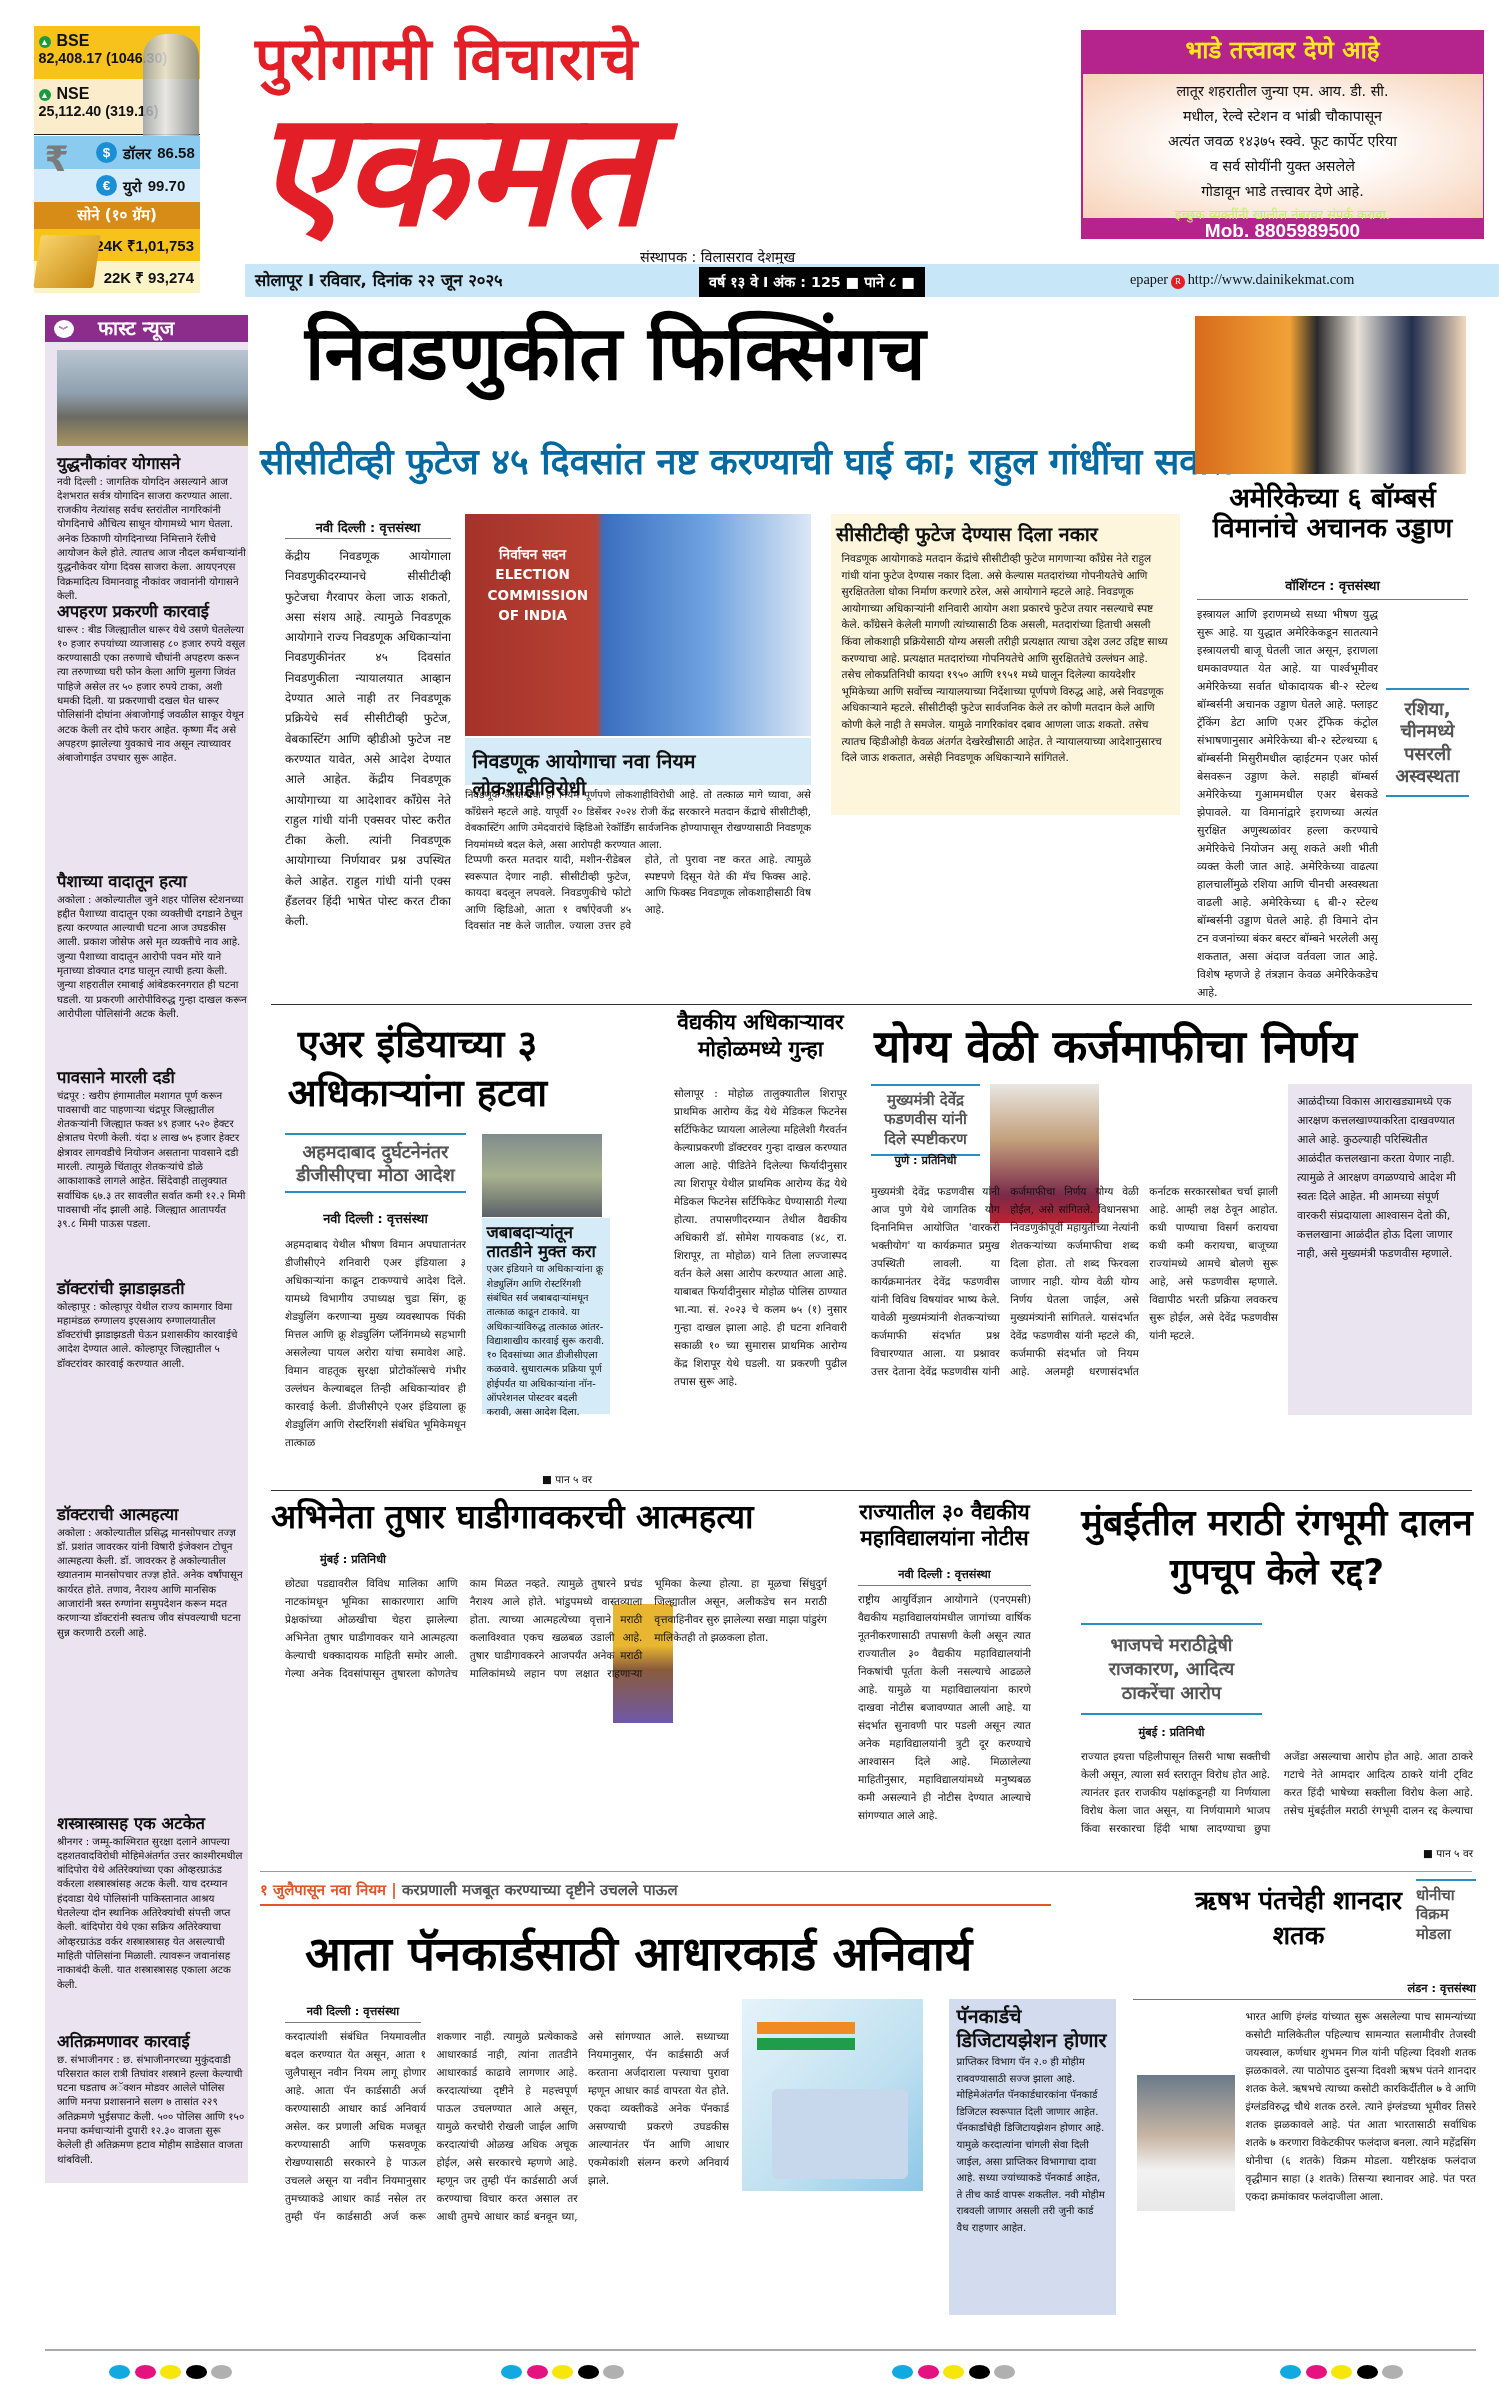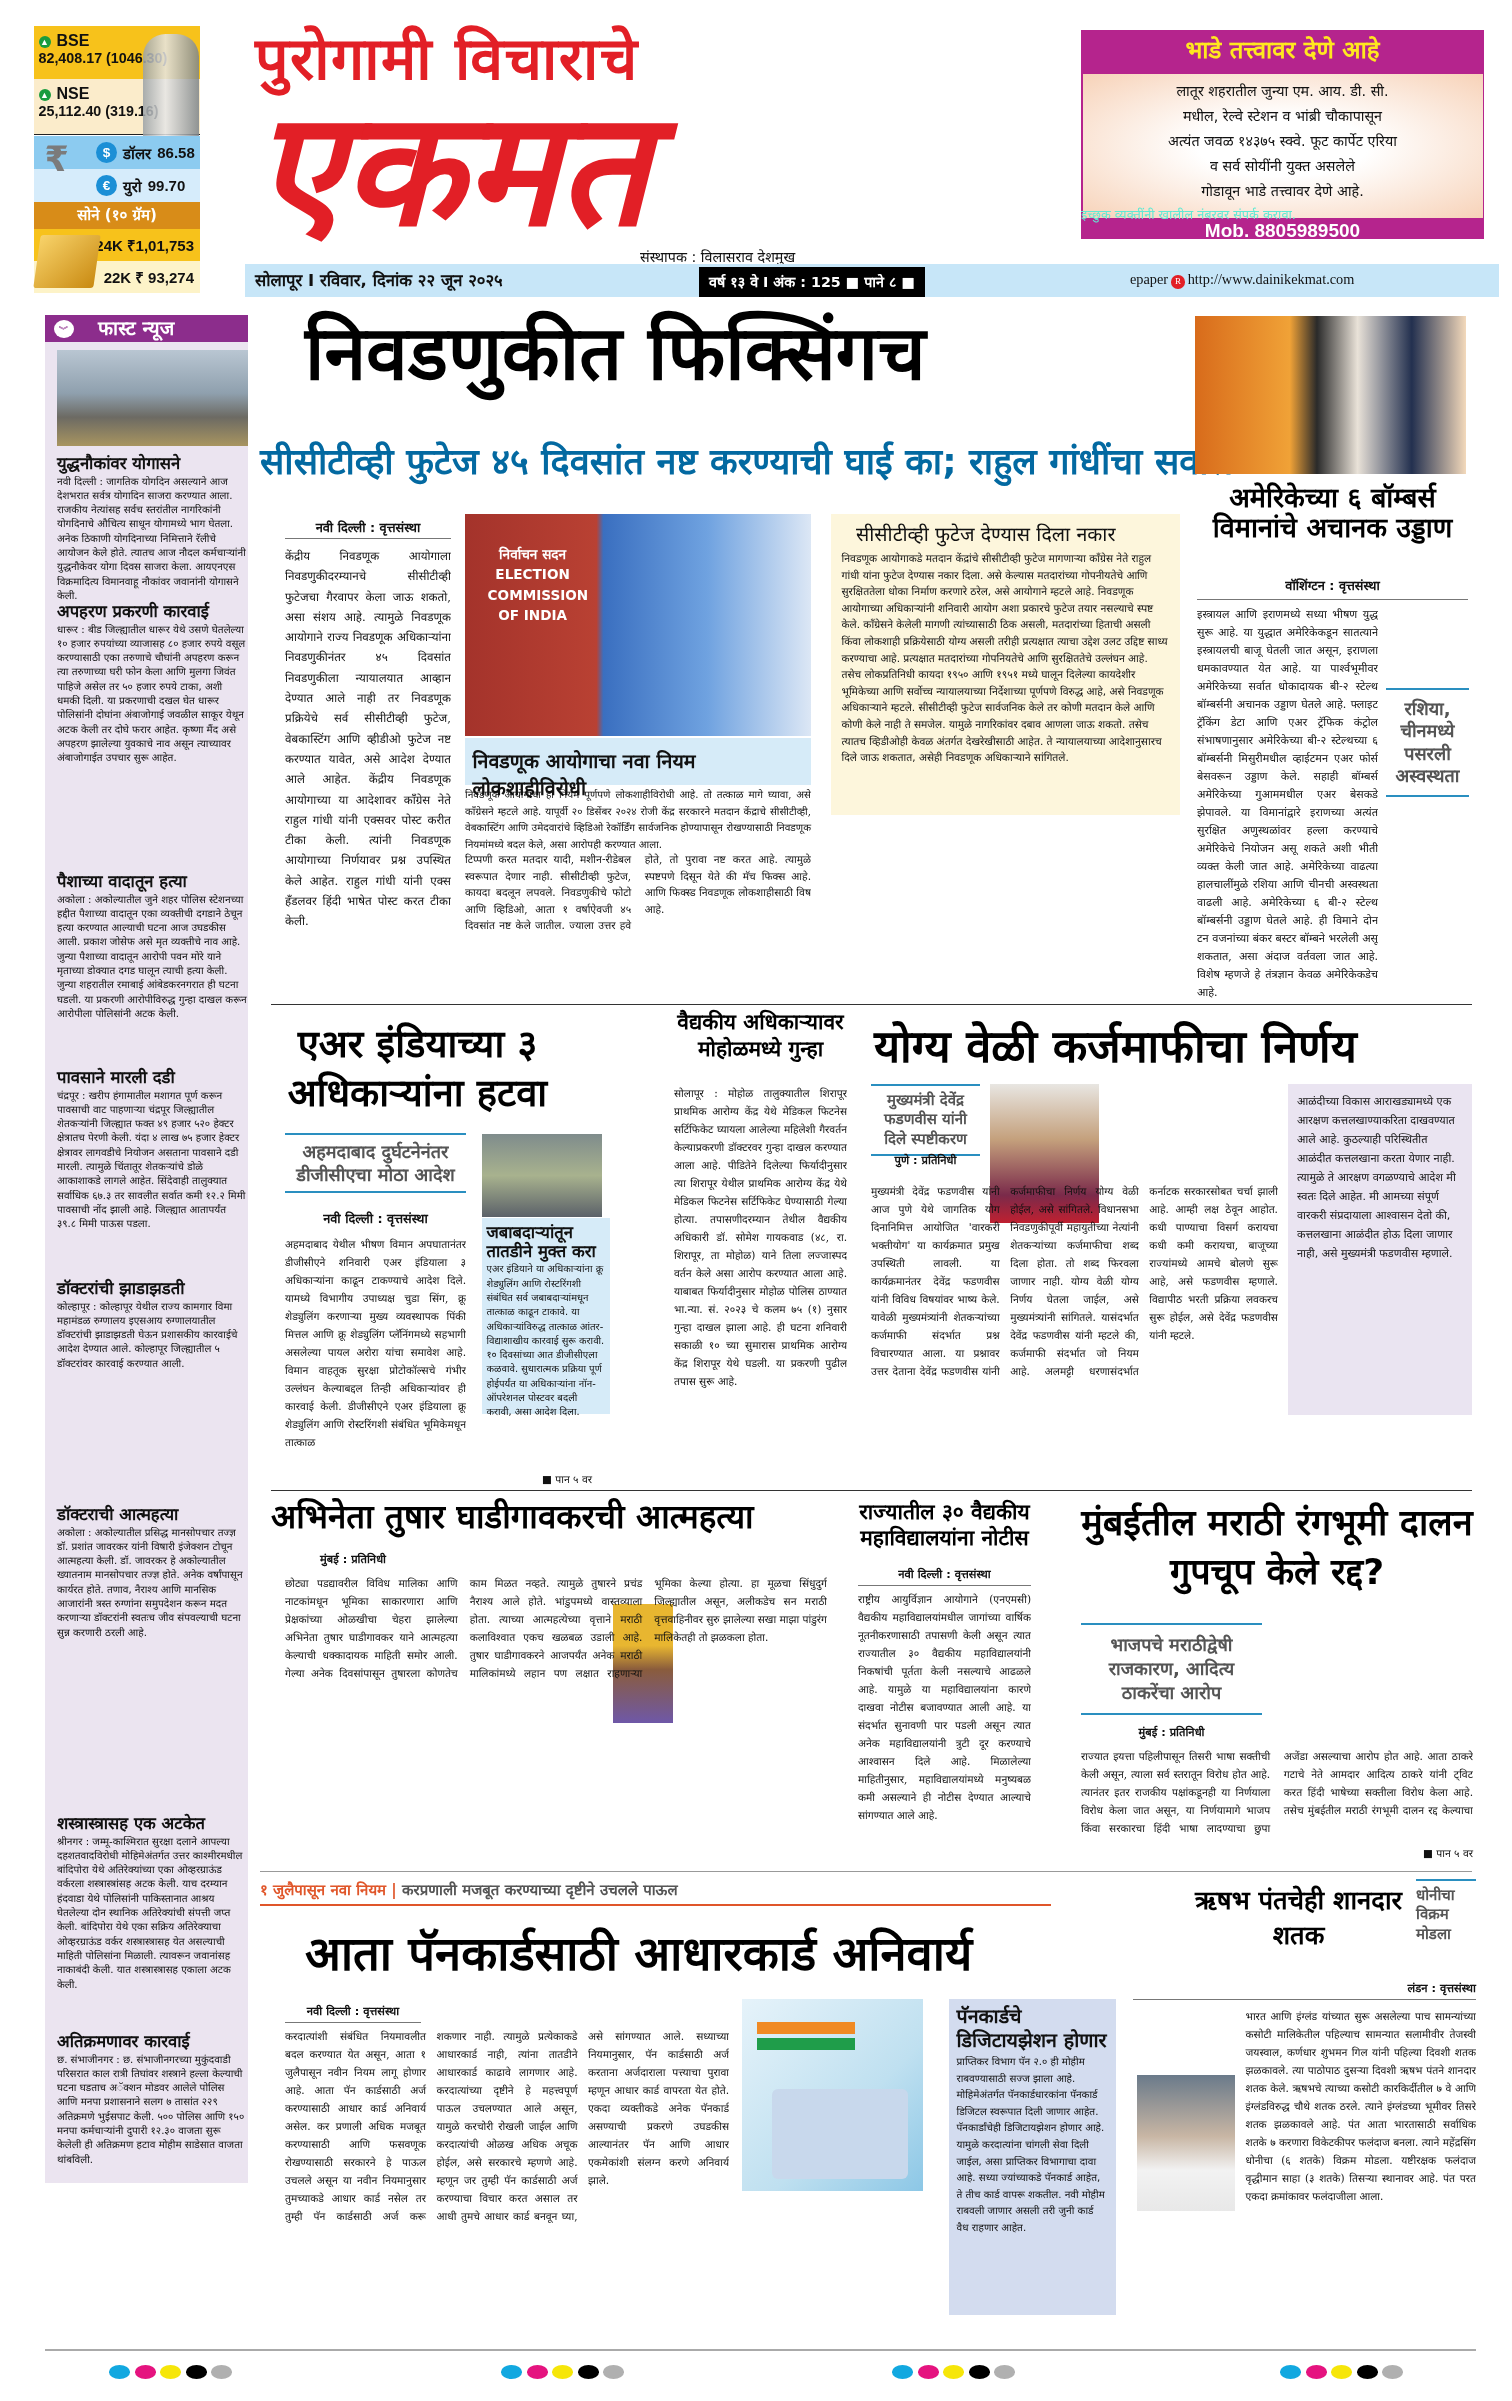--- a/index.html
+++ b/index.html
@@ -27,21 +27,21 @@
 .logo{left:255px;top:90px;width:392px;font-size:158px;color:#e21f26;font-weight:bold;line-height:1;font-style:italic}
 .founder{left:640px;top:247px;font-size:14.3px}
 .dateline-bar{left:245px;top:264px;width:1254px;height:33px;background:#c7e6f8}
 .dateline{left:255px;top:268px;font-size:16.6px;font-weight:bold}
 .issue{left:699px;top:267px;width:226px;height:30px;background:#000;color:#fff;font-size:14.3px;text-align:center;line-height:30px;font-weight:bold}
 .epaper{left:1130px;top:271px;font-size:14.3px;font-family:Liberation Serif, serif}
 .epaper .r{display:inline-block;width:13.6px;height:13.6px;border-radius:50%;background:#e21f26;color:#fff;font-size:9px;text-align:center;line-height:13.6px;margin:0 3px}
 .ad{left:1081px;top:30px;width:403px;height:209px;background:#b5248d}
 .ad-title{left:0;top:0;width:403px;height:41px;color:#ffe81f;font-size:24px;font-weight:bold;text-align:center;line-height:41px}
 .ad-body{left:1.5px;top:44px;width:400px;height:144px;background:radial-gradient(ellipse at center,#fff 30%,#f7d2b8 100%);text-align:center;font-size:14.3px;line-height:25px;padding-top:4.5px}
-.ad-foot{left:0;top:175px;width:403px;text-align:left;color:#5eead4;font-size:12.8px}
+.ad-foot{left:0;top:175px;width:403px;text-align:center;color:#bef264;font-size:12.8px}
 .ad-mob{left:0;top:190px;width:403px;text-align:center;color:#fff;font-size:19px;font-weight:bold;font-family:"Liberation Sans",sans-serif}
 
 .fast{left:45px;top:315px;width:203px;height:1868px;background:#ebe4f0}
 .fast-head{left:0;top:0;width:203px;height:27px;background:#8c2d8c;color:#fff;font-size:19.6px;font-weight:bold;line-height:27px;padding-left:53px}
 .fast-chev{left:9px;top:4.5px;width:19.6px;height:18px;border-radius:50%;background:#fff;color:#8c2d8c;font-size:10.5px;text-align:center;line-height:18px}
 .fast-img{left:12px;top:35px;width:191px;height:96px;background:linear-gradient(180deg,#b9c6d2 0%,#8fa0ae 45%,#6c6a63 70%,#a89560 100%)}
 .fast-item{position:absolute;left:12px;width:190px}
 .fast-item h3{font-size:16.6px;font-weight:bold;line-height:1.15}
 .fast-item p{font-size:10.2px;line-height:14.3px;margin-top:1.5px}
 
@@ -49,21 +49,21 @@
 .main-hl{left:305px;top:316px;font-size:75px}
 .sub-hl{left:260px;top:444px;font-size:36px;color:#0369a1}
 .byline{font-size:12.8px;font-weight:bold;text-align:center}
 .body{font-size:11.7px;line-height:20.3px;text-align:justify;font-family:"DejaVu Serif",serif}
 .rule{height:0;border-top:1.5px solid #777}
 .photo{background:#999;overflow:hidden}
 .ec-photo{left:465px;top:514px;width:346px;height:222px;background:linear-gradient(90deg,#a4332b 0%,#b94133 38%,#3a6fc0 40%,#6fa2e0 70%,#dce7f5 100%)}
 .ec-caption{left:465px;top:738px;width:346px;height:47px;background:#d6ebf8}
 .ec-caption h4{font-size:19.6px;font-weight:bold;padding:9px 7.5px}
 .cctv-box{left:831px;top:514px;width:349px;height:301px;background:#fdf6dc}
-.cctv-box h4{font-size:19.6px;font-weight:normal;padding:6px 25px 3px}
+.cctv-box h4{font-size:19.6px;font-weight:bold;padding:6px 5px 3px}
 .cctv-box p{font-size:10.5px;line-height:16.6px;padding:0 10.5px}
 .iran-photo{left:1195px;top:316px;width:271px;height:158px;background:linear-gradient(90deg,#d86b1b 0%,#f0a237 35%,#2a2a2a 45%,#e9e2d8 60%,#23304f 80%,#f3d9bb 100%)}
 .iran-hl{left:1197px;top:483px;width:271px;font-size:27px;text-align:center;line-height:1.1}
 .side-quote{left:1386px;top:688px;width:83px;border-top:2.3px solid #2a8fc0;border-bottom:2.3px solid #2a8fc0;font-size:18px;color:#555;font-weight:bold;text-align:center;padding:7.5px 0;line-height:1.25}
 .hrule{border-top:1.5px solid #333}
 .air-hl{left:282px;top:1020px;width:271px;font-size:38px;text-align:center;line-height:1.3}
 .blue-box{border-top:2.3px solid #2a8fc0;border-bottom:2.3px solid #2a8fc0;text-align:center;color:#555;font-weight:bold}
 .air-photo{left:482px;top:1134px;width:120px;height:83px;background:linear-gradient(180deg,#7f8c8c 0%,#a8b28e 50%,#5b6169 100%)}
 .air-box{left:482px;top:1218px;width:128px;height:196px;background:#d6ebf8;padding:4.5px 4.5px}
 .air-box h4{font-size:16.6px;font-weight:bold;line-height:1.2}

